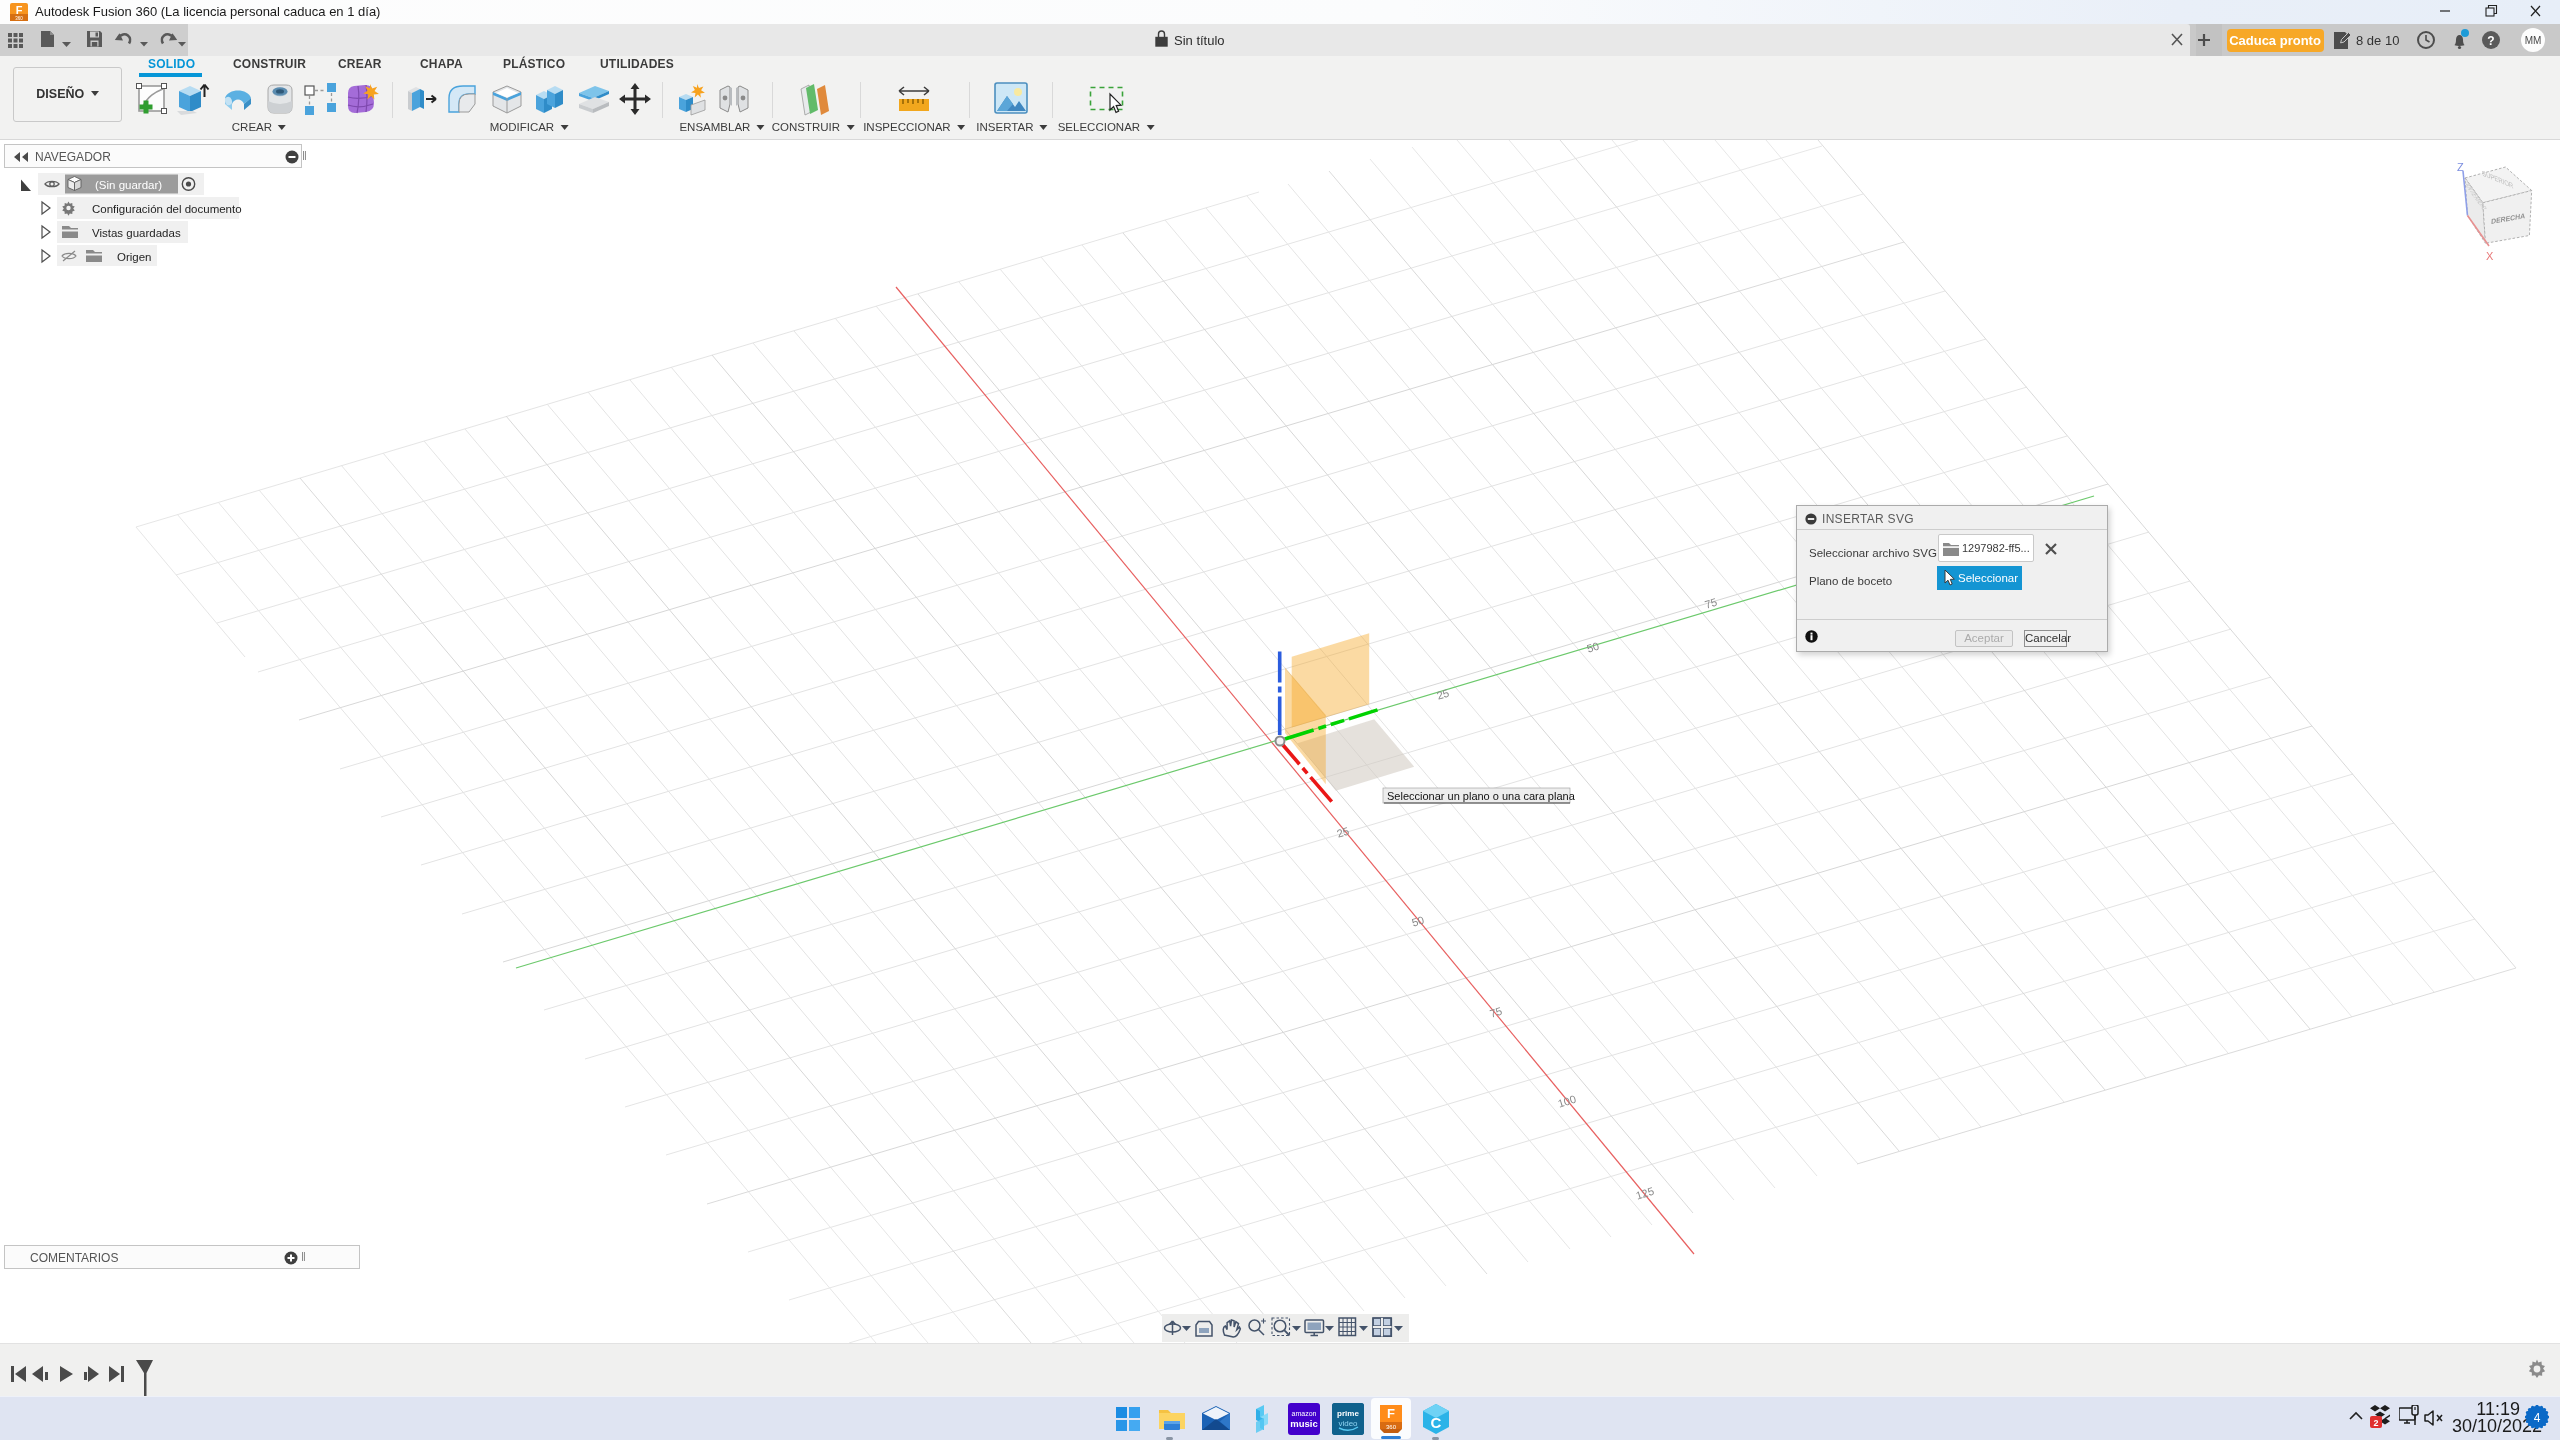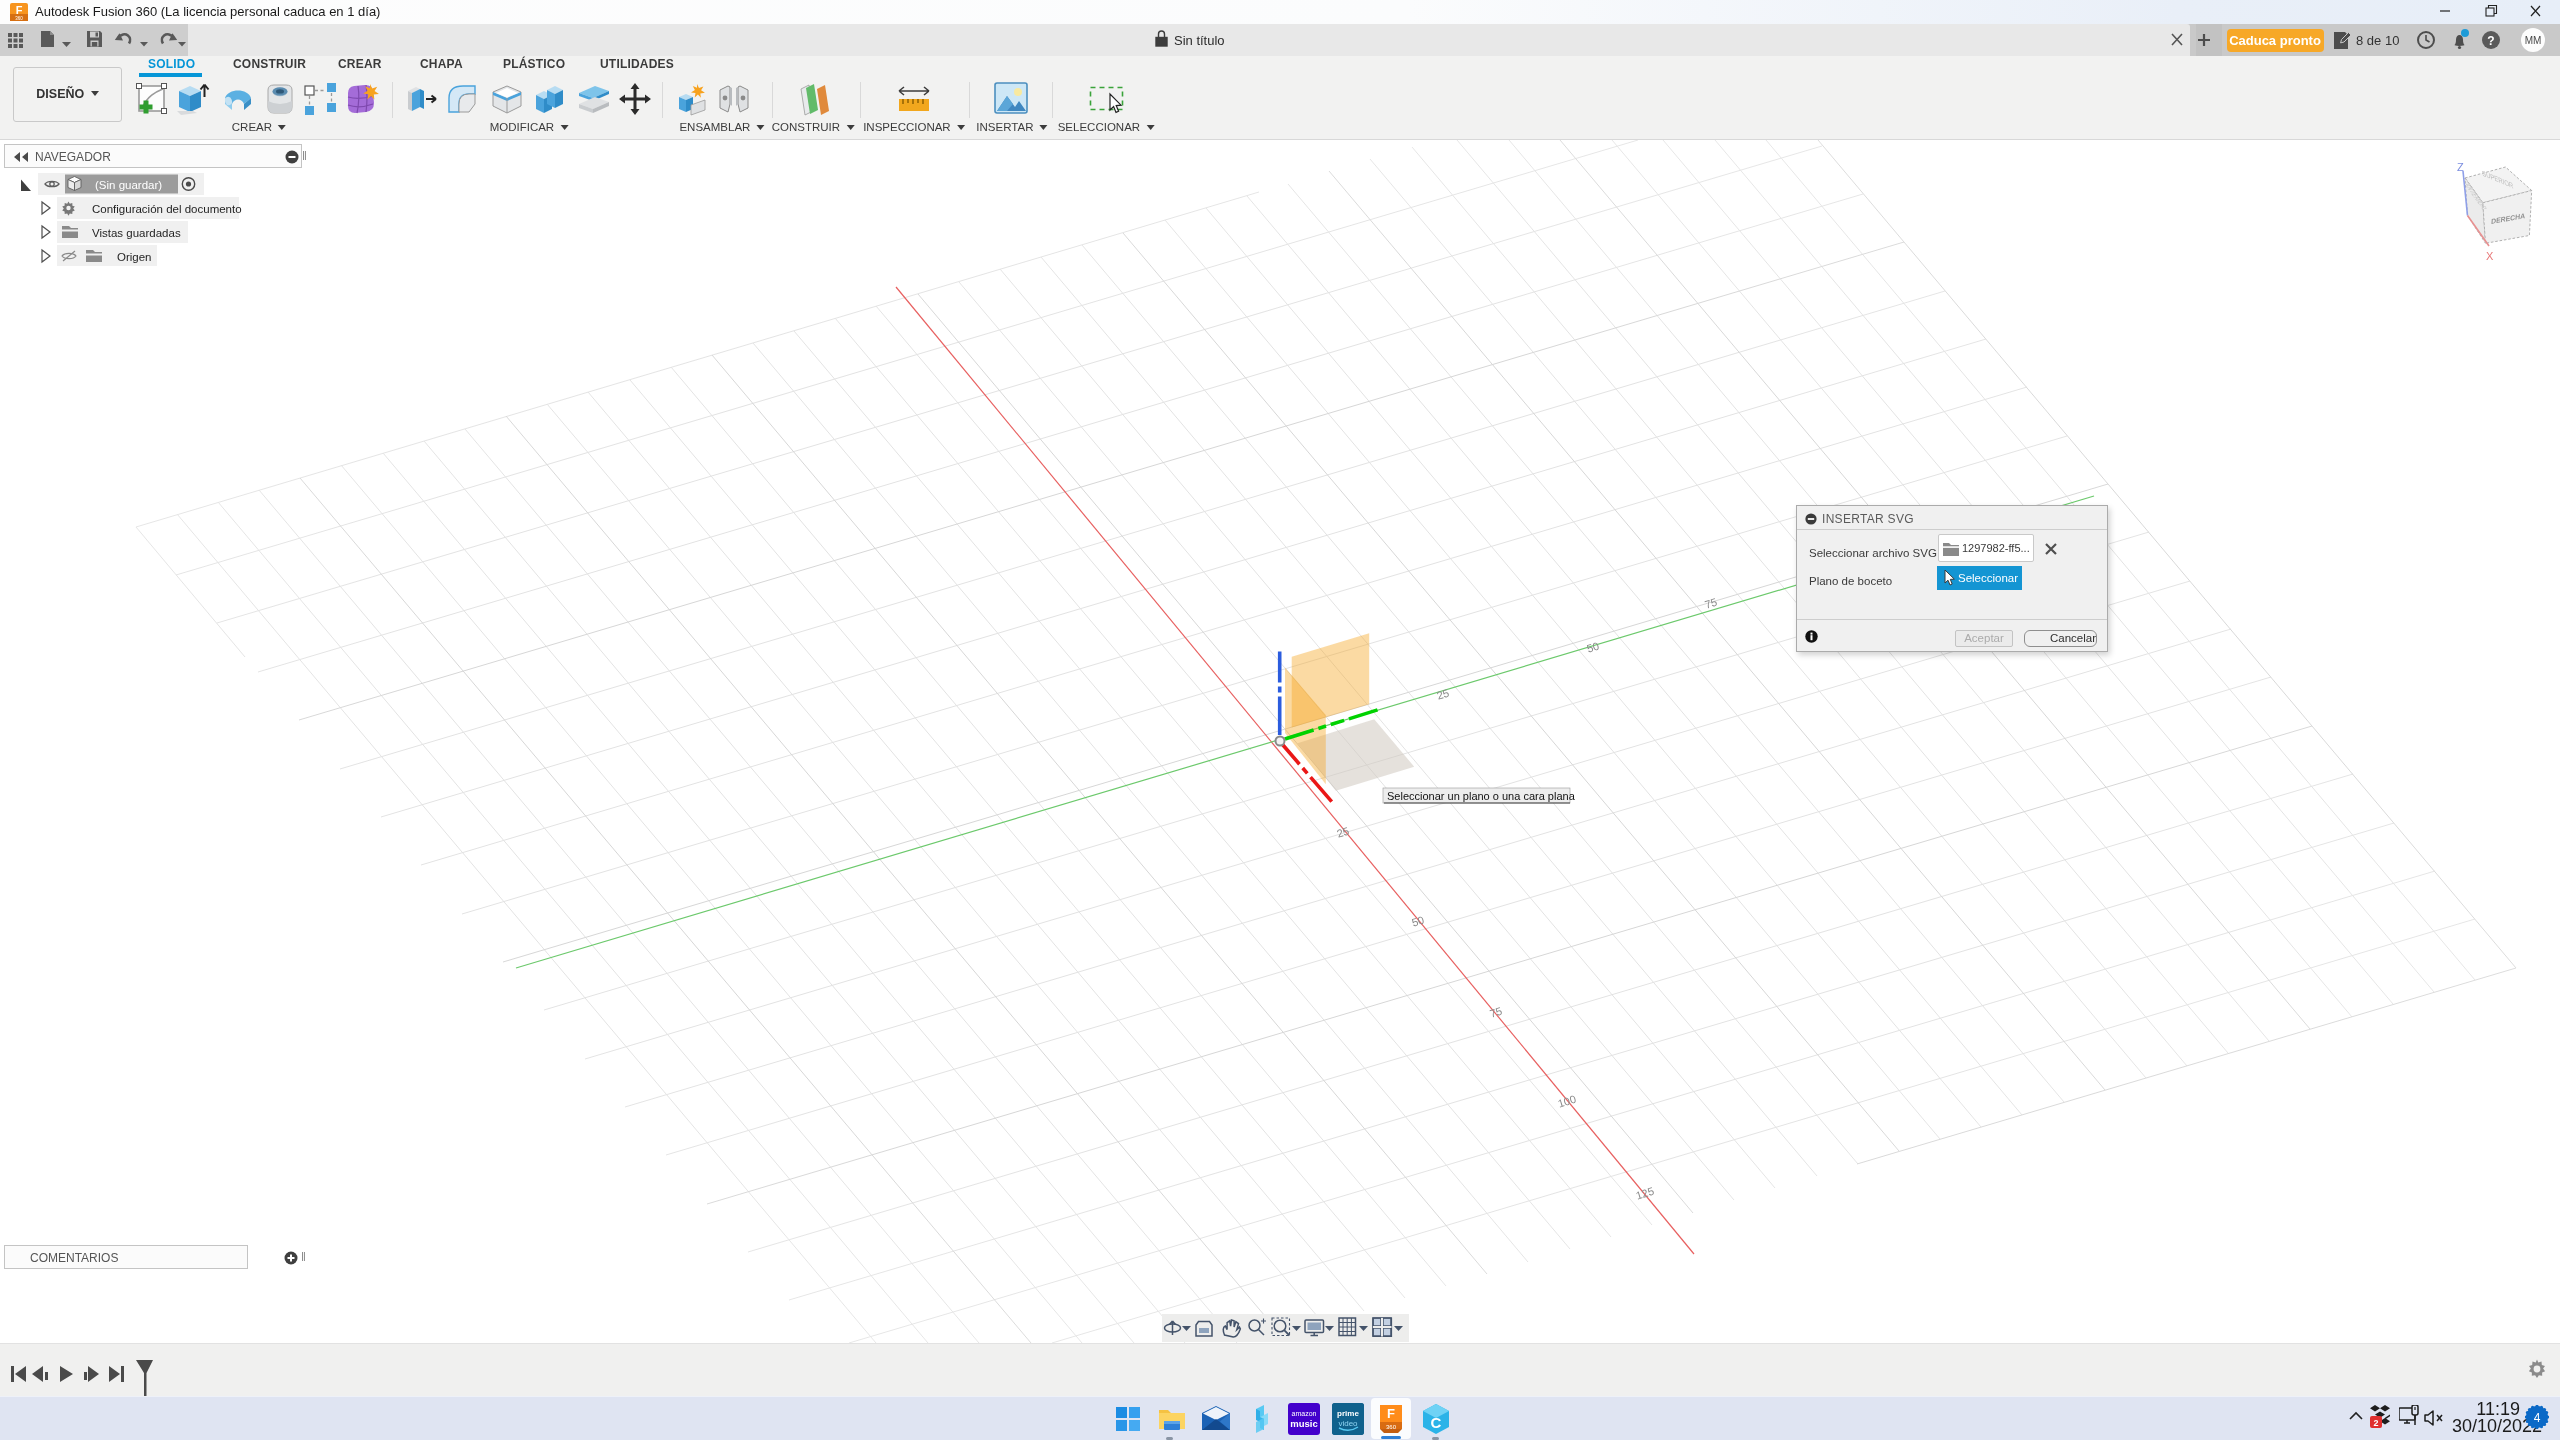--- a/index.html
+++ b/index.html
@@ -421,24 +421,24 @@
       </svg>
    <div style="position:absolute;left:21px;top:6px;font-size:11.5px">Seleccionar</div>
  </div>
  <div style="position:absolute;left:0;top:113px;width:310px;height:1px;background:#cdcdcd"></div>
  <svg style="position:absolute;left:8px;top:124px" width="13" height="13" viewBox="0 0 13 13">
       <circle cx="6.5" cy="6.5" r="6.2" fill="#111"></circle>
       <rect x="5.5" y="5.2" width="2" height="5" fill="#fff"></rect>
       <rect x="5.5" y="2.6" width="2" height="2" fill="#fff"></rect>
     </svg>
  <div style="position:absolute;left:158px;top:124px;width:58px;height:17px;background:#ebebeb;border:1px solid #c3c3c3;border-radius:2px;color:#ababab;text-align:center;line-height:15px">Aceptar</div>
- <div style="position:absolute;left:227px;top:124px;width:73px;height:17px;background:#f0f0f0;border:1px solid #8f8f8f;border-radius:6px;color:#2f2f2f;text-align:right;line-height:15px">Cancelar</div>
-</div>
-
-<div class="panelhead" style="left:4px;top:1245px;width:244px;height:24px">
+ <div style="position:absolute;left:227px;top:124px;width:43px;height:17px;background:#f0f0f0;border:1px solid #8f8f8f;border-radius:0;color:#2f2f2f;text-align:right;line-height:15px">Cancelar</div>
+</div>
+
+<div class="panelhead" style="left:4px;top:1245px;width:356px;height:24px">
  <div style="position:absolute;left:25px;top:5px">COMENTARIOS</div>
  <svg style="position:absolute;left:279px;top:5px" width="14" height="14" viewBox="0 0 14 14">
       <circle cx="7" cy="7" r="6.5" fill="#3f3f3f"></circle>
       <rect x="3.5" y="6" width="7" height="2" fill="#fff"></rect>
       <rect x="6" y="3.5" width="2" height="7" fill="#fff"></rect>
     </svg>
  <div style="position:absolute;left:296px;top:4px;color:#888">‖</div>
 </div>
 <div id="viewbar">
  <svg width="247" height="28" viewBox="0 0 247 28" fill="none" stroke="#44536a" stroke-width="1.5">

